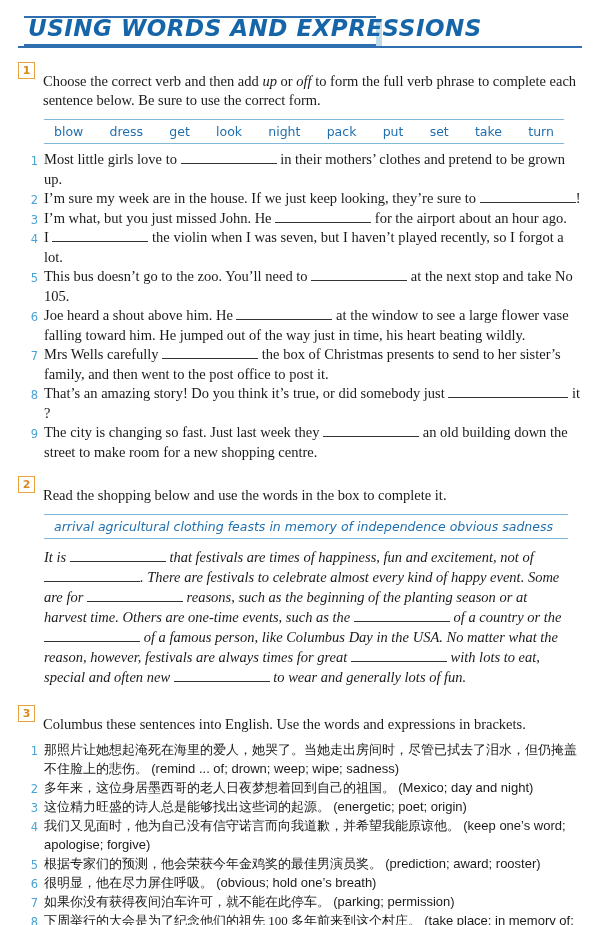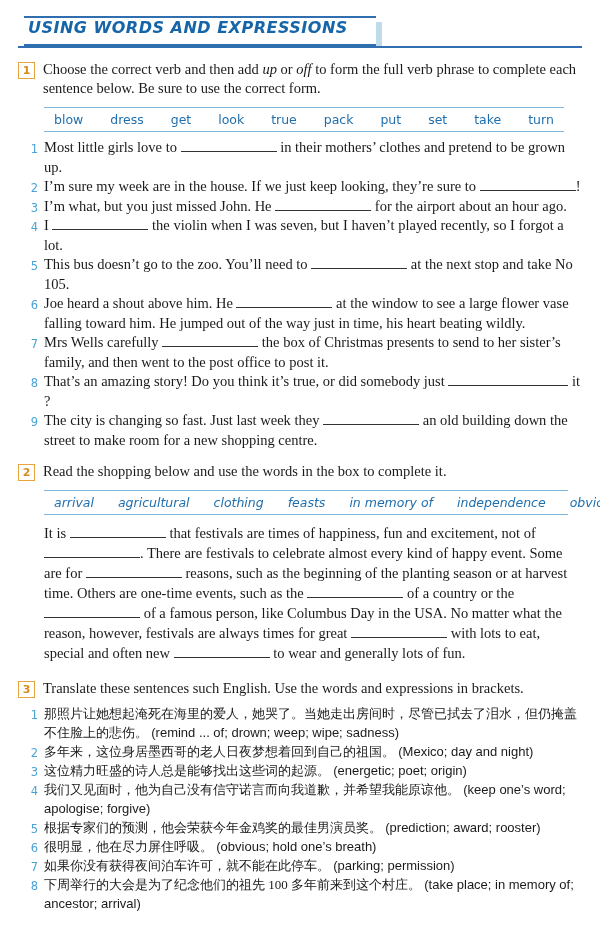--- a/index.html
+++ b/index.html
@@ -47,21 +47,21 @@
     border-top: 2px solid #2f6fb0;
     border-bottom: 2px solid #2f6fb0;
   }
   .banner-title {
     position: absolute;
     left: 10px;
     top: 0px;
     font-family: "DejaVu Sans", sans-serif;
     font-weight: bold;
     font-style: italic;
-    font-size: 16px;
+    font-size: 23px;
     letter-spacing: 0.5px;
     color: #1565a8;
     white-space: nowrap;
     line-height: 28px;
     text-transform: uppercase;
   }
   .banner-underline {
     position: absolute;
     left: 0;
     top: 32px;
@@ -91,20 +91,21 @@
     line-height: 15px;
     flex: 0 0 auto;
     margin-top: 2px;
     margin-right: 8px;
     background: #fff;
   }
   .ex-text {
     font-size: 14.5px;
     line-height: 19px;
     flex: 1 1 auto;
+    margin-top: 12px;
   }
   .ex-text .it { font-style: italic; }
 
   
   .wordbank {
     margin: 9px 0 6px 26px;
     padding: 4px 10px;
     border-top: 1.3px solid #7fb8d8;
     border-bottom: 1.3px solid #7fb8d8;
     display: flex;
@@ -112,21 +113,21 @@
     font-family: "DejaVu Sans", sans-serif;
     font-size: 12.5px;
     color: #1f6fae;
     width: 520px;
     box-sizing: border-box;
   }
   .wordbank.bank2 {
     font-style: italic;
     font-size: 12.5px;
     justify-content: flex-start;
-    gap: 24px;
+    gap: 4px;
     width: 524px;
   }
   .wordbank span { white-space: nowrap; }
 
   
   ol.qlist {
     list-style: none;
     margin: 4px 0 0 0;
     padding: 0;
   }
@@ -155,20 +156,21 @@
   }
   .b-md { width: 96px; }
   .b-lg { width: 120px; }
 
   
   .passage {
     margin: 8px 0 16px 26px;
     font-size: 14.5px;
     line-height: 20px;
     width: 528px;
+    font-style: italic;
   }
 
   
   ol.clist {
     list-style: none;
     margin: 6px 0 0 0;
     padding: 0;
   }
   ol.clist li {
     position: relative;
@@ -226,21 +228,21 @@
     <div class="ex-head">
       <div class="num-box">1</div>
       <div class="ex-text"><span>Choose the correct verb and then add </span><span class="it">up</span><span> or </span><span class="it">off</span><span> to form the full verb phrase to complete each sentence below. Be sure to use the correct form.</span></div>
     </div>
 
     <div class="wordbank">
       <span>blow</span>
       <span>dress</span>
       <span>get</span>
       <span>look</span>
-      <span>true</span>
+      <span>night</span>
       <span>pack</span>
       <span>put</span>
       <span>set</span>
       <span>take</span>
       <span>turn</span>
     </div>
 
     <ol class="qlist">
       <li><span class="qn">1</span><span>Most little girls love to</span> <span class="blank b-md"></span> <span>in their mothers’ clothes and pretend to be grown up.</span></li>
       <li><span class="qn">2</span><span>I’m sure my week are in the house. If we just keep looking, they’re sure to</span> <span class="blank b-md"></span><span>!</span></li>
@@ -270,21 +272,21 @@
       <span>obvious</span>
       <span>sadness</span>
     </div>
 
     <div class="passage"><span>It is</span> <span class="blank b-md"></span> <span>that festivals are times of happiness, fun and excitement, not of</span> <span class="blank b-md"></span><span>. There are festivals to celebrate almost every kind of happy event. Some are for</span> <span class="blank b-md"></span> <span>reasons, such as the beginning of the planting season or at harvest time. Others are one-time events, such as the</span> <span class="blank b-md"></span> <span>of a country or the</span> <span class="blank b-md"></span> <span>of a famous person, like Columbus Day in the USA. No matter what the reason, however, festivals are always times for great</span> <span class="blank b-md"></span> <span>with lots to eat, special and often new</span> <span class="blank b-md"></span> <span>to wear and generally lots of fun.</span></div>
   </div>
 
   <div class="ex">
     <div class="ex-head">
       <div class="num-box">3</div>
-      <div class="ex-text">Translate these sentences such English. Use the words and expressions in brackets.</div>
+      <div class="ex-text">Columbus these sentences into English. Use the words and expressions in brackets.</div>
     </div>
 
     <ol class="clist">
       <li><span class="qn">1</span><span>那照片让她想起淹死在海里的爱人，她哭了。当她走出房间时，尽管已拭去了泪水，但仍掩盖不住脸上的悲伤。</span> <span class="en">(remind ... of; drown; weep; wipe; sadness)</span></li>
       <li><span class="qn">2</span><span>多年来，这位身居墨西哥的老人日夜梦想着回到自己的祖国。</span> <span class="en">(Mexico; day and night)</span></li>
       <li><span class="qn">3</span><span>这位精力旺盛的诗人总是能够找出这些词的起源。</span> <span class="en">(energetic; poet; origin)</span></li>
       <li><span class="qn">4</span><span>我们又见面时，他为自己没有信守诺言而向我道歉，并希望我能原谅他。</span> <span class="en">(keep one’s word; apologise; forgive)</span></li>
       <li><span class="qn">5</span><span>根据专家们的预测，他会荣获今年金鸡奖的最佳男演员奖。</span> <span class="en">(prediction; award; rooster)</span></li>
       <li><span class="qn">6</span><span>很明显，他在尽力屏住呼吸。</span> <span class="en">(obvious; hold one’s breath)</span></li>
       <li><span class="qn">7</span><span>如果你没有获得夜间泊车许可，就不能在此停车。</span> <span class="en">(parking; permission)</span></li>

